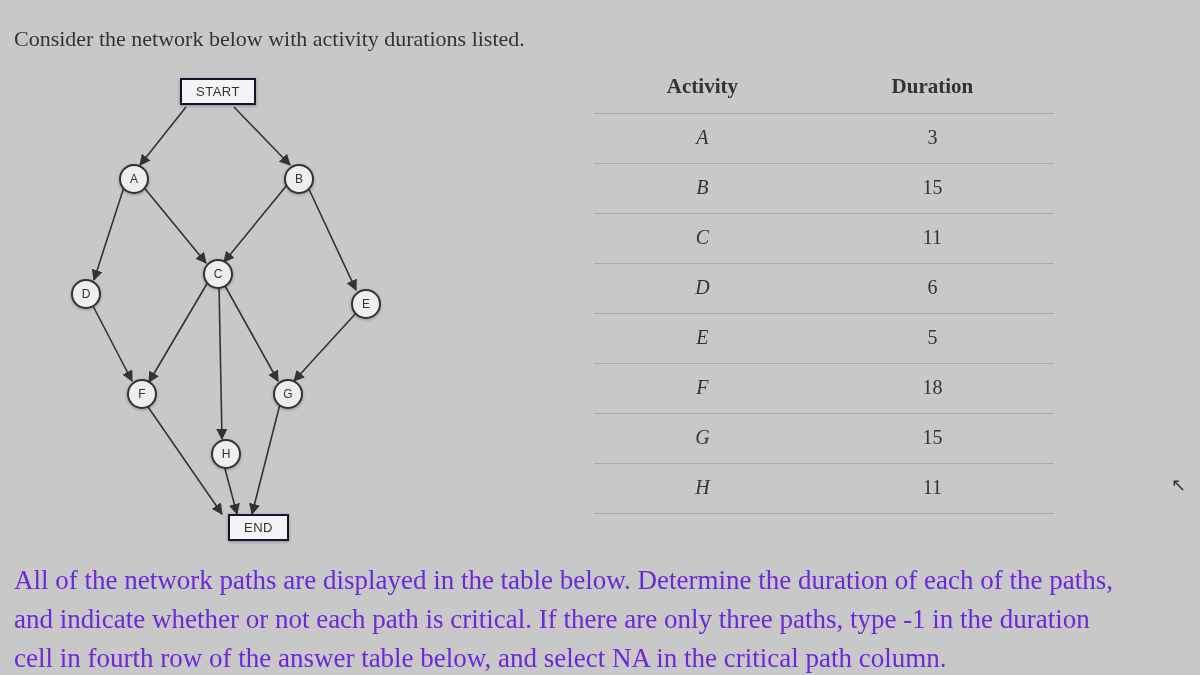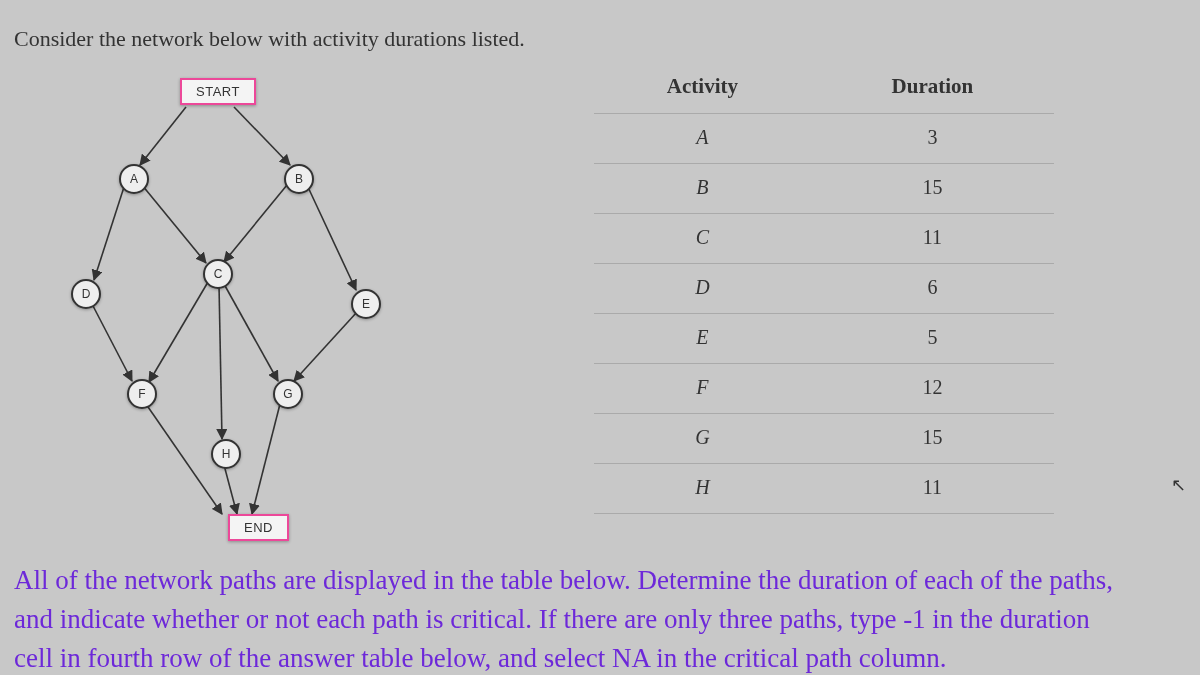--- a/index.html
+++ b/index.html
@@ -1,21 +1,21 @@
 <!DOCTYPE html>
 <html><head>
 <meta charset="utf-8">
 <style>
   html,body{margin:0;padding:0;width:1200px;height:675px;background:#c8c8c8;font-family:"Comic Sans MS","Segoe Script",cursive;color:#333;overflow:hidden}
   .page{padding:20px 14px 0 14px}
   .title{font-size:22px;color:#333;padding:6px 0 10px 0}
   .row{display:flex;gap:40px}
   .diagram-wrap{flex:0 0 530px;padding:10px 0 0 10px}
   .diagram{position:relative;width:430px;height:475px}
-  .rect-node{position:absolute;border:2px solid #ec4899;background:#f4f4f4;box-shadow:0 1px 3px rgba(0,0,0,.3);font-family:Arial,Helvetica,sans-serif;font-size:13px;letter-spacing:.5px;display:flex;align-items:center;justify-content:center;padding:4px 14px}
+  .rect-node{position:absolute;border:2px solid #0f172a;background:#f4f4f4;box-shadow:0 1px 3px rgba(0,0,0,.3);font-family:Arial,Helvetica,sans-serif;font-size:13px;letter-spacing:.5px;display:flex;align-items:center;justify-content:center;padding:4px 14px}
   .circ-node{position:absolute;width:26px;height:26px;border-radius:50%;border:2px solid #333;background:#eee;box-shadow:0 1px 3px rgba(0,0,0,.3);font-family:Arial,Helvetica,sans-serif;font-size:12px;display:flex;align-items:center;justify-content:center}
   .table-wrap{flex:1;padding-top:0}
   table{width:460px;border-collapse:collapse;font-size:20px}
   th,td{padding:12px 8px 14px 8px;text-align:center;border-bottom:1px solid rgba(0,0,0,.15);color:#333}
   th{font-weight:bold;font-size:21px}
   td.act{font-style:italic;font-family:Georgia,"Times New Roman",serif}
   .instr{font-size:27px;line-height:1.45;color:#6d28d9;max-width:1120px;padding-top:14px}
   .cursor{position:absolute;right:14px;top:474px;font-family:Arial,sans-serif;font-size:18px;color:#333}
   svg.edges{position:absolute;left:0;top:0;width:430px;height:475px;pointer-events:none}
   svg .e{stroke:#333;stroke-width:1.6;fill:none}
@@ -89,21 +89,21 @@
           <tr>
               <td class="act">D</td>
               <td>6</td>
             </tr>
           <tr>
               <td class="act">E</td>
               <td>5</td>
             </tr>
           <tr>
               <td class="act">F</td>
-              <td>12</td>
+              <td>18</td>
             </tr>
           <tr>
               <td class="act">G</td>
               <td>15</td>
             </tr>
           <tr>
               <td class="act">H</td>
               <td>11</td>
             </tr>
         </tbody>

